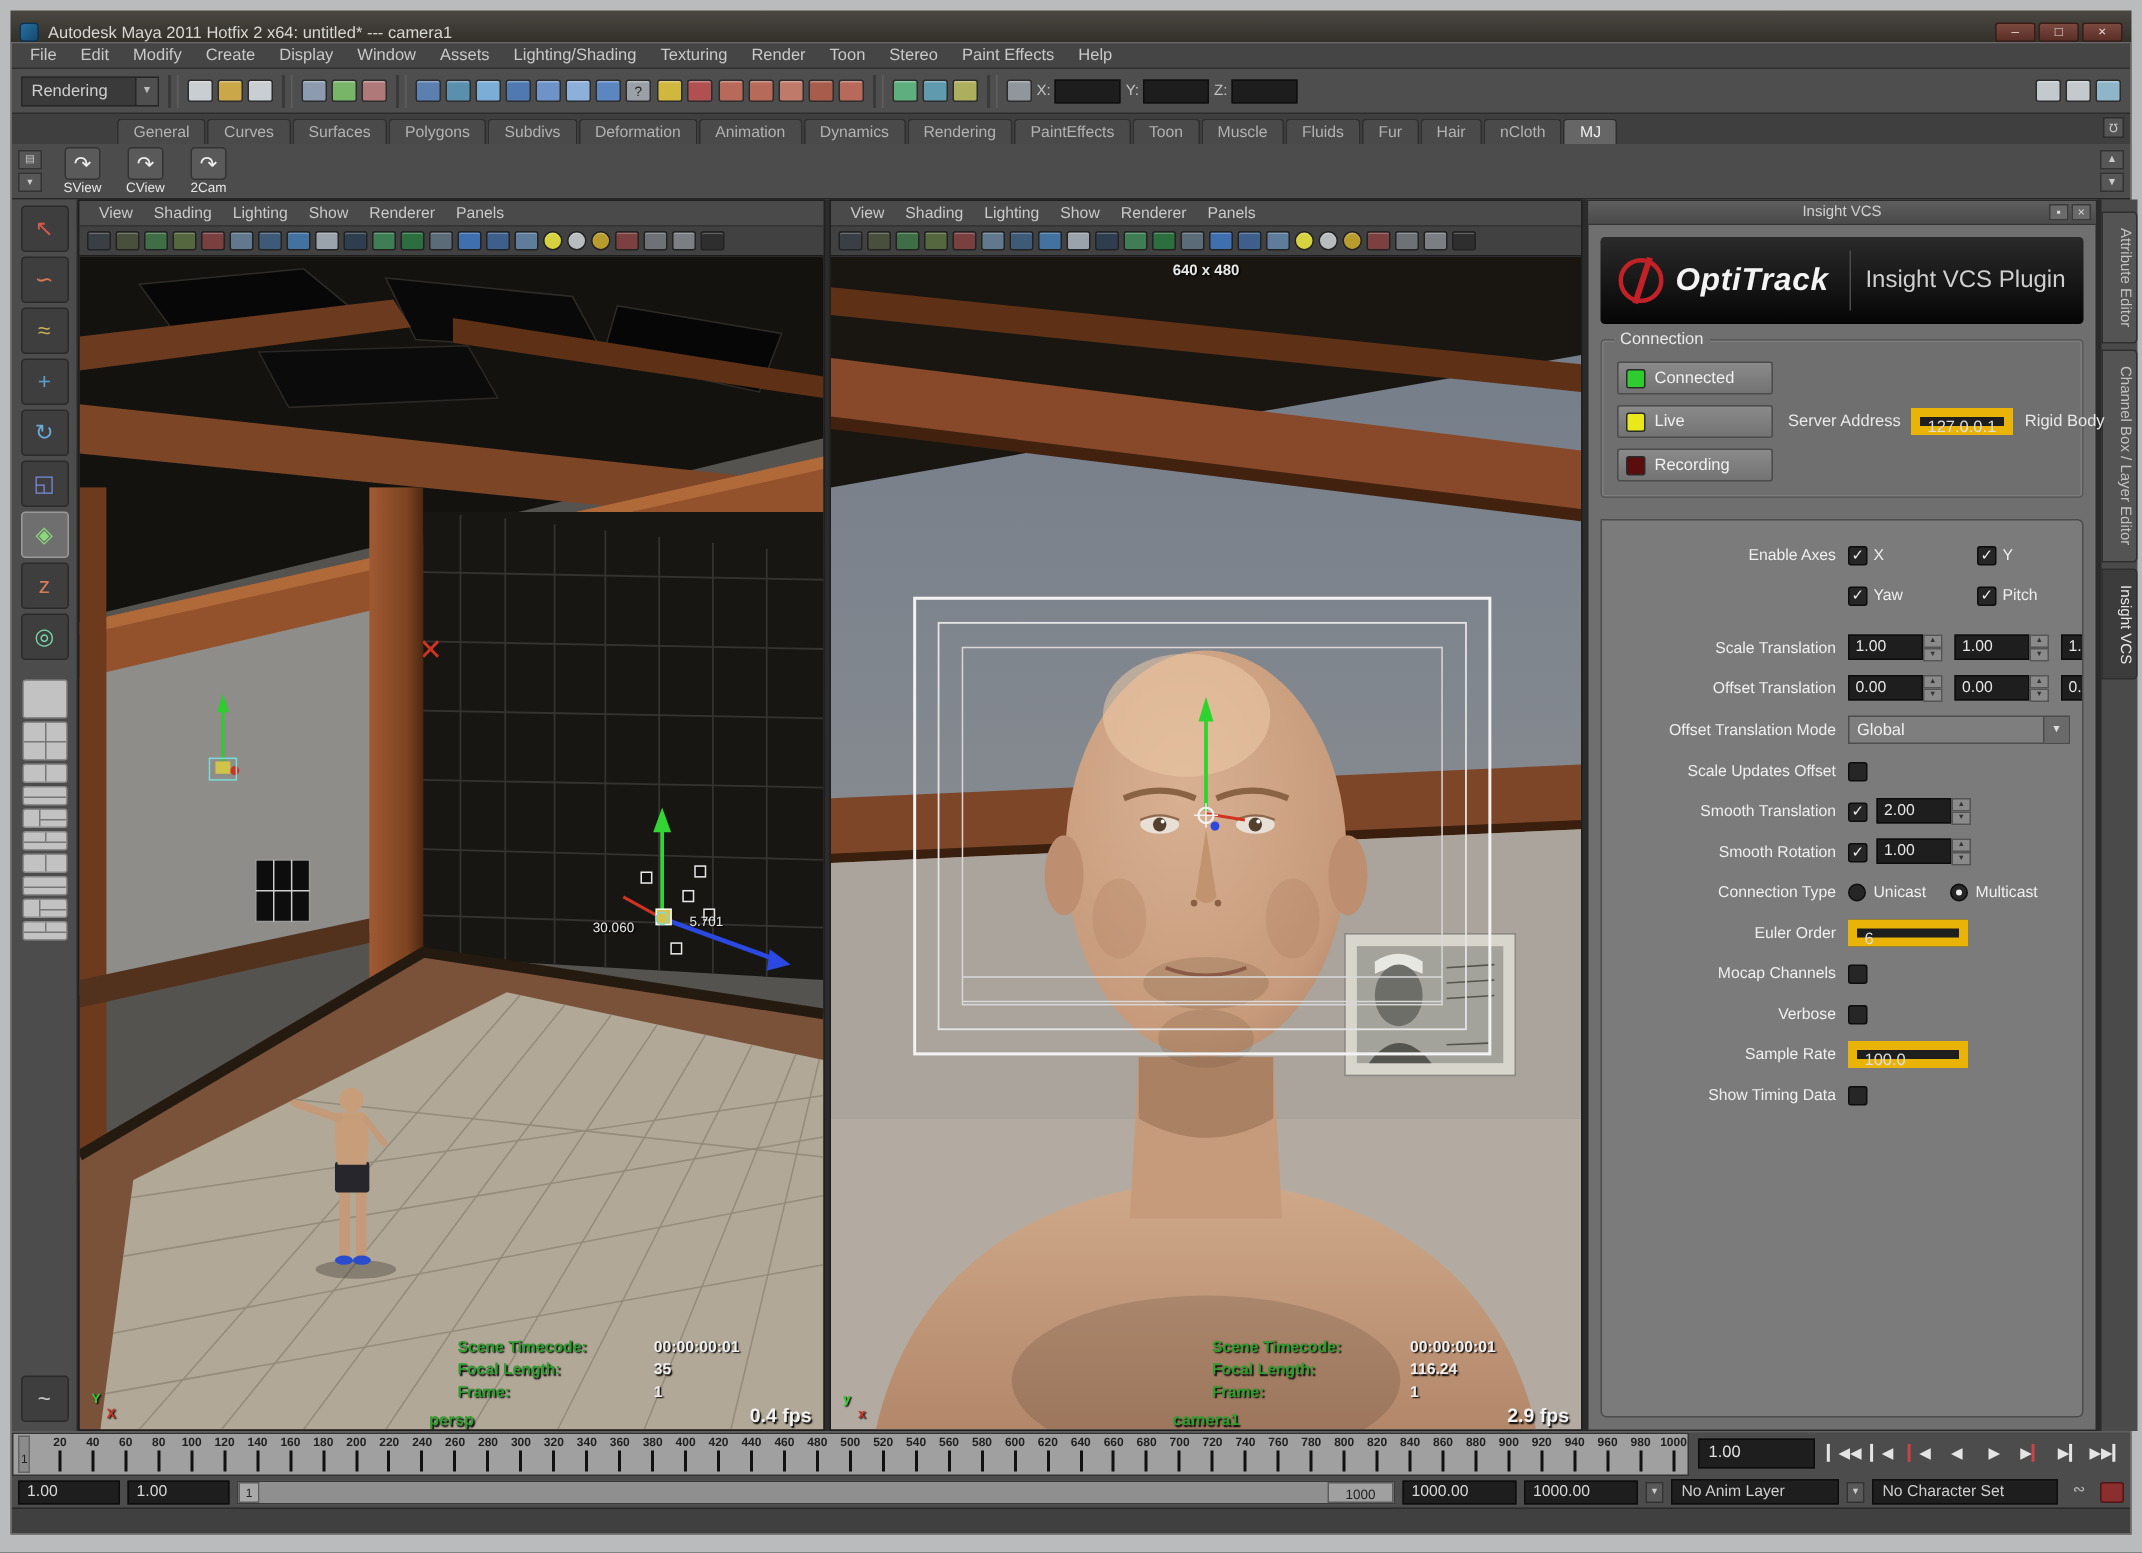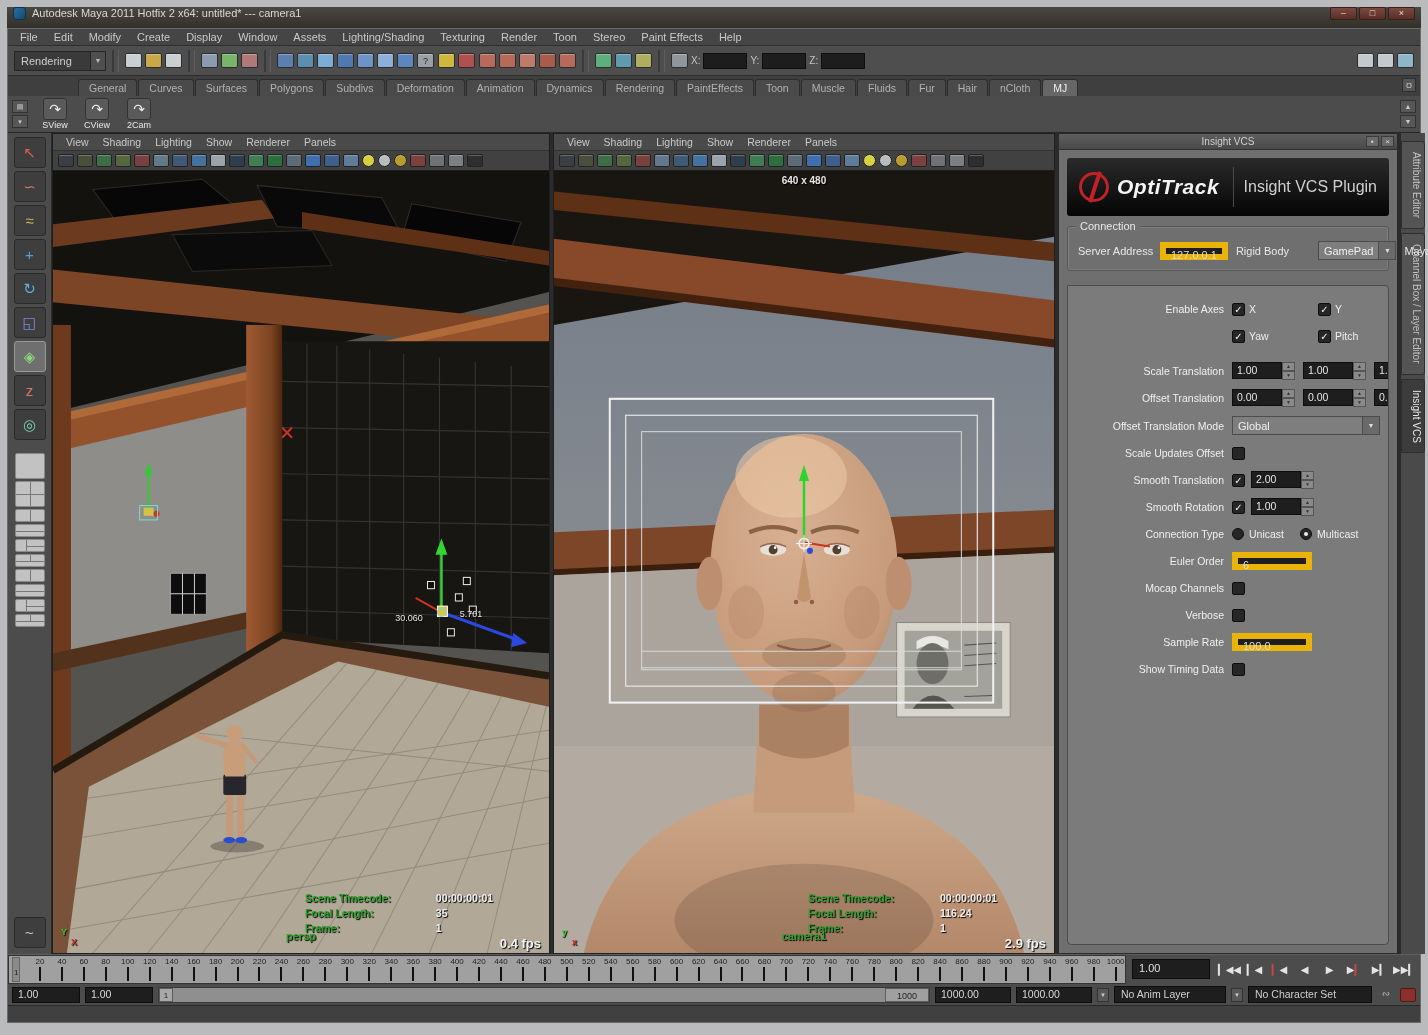--- a/index.html
+++ b/index.html
@@ -1,21 +1,21 @@
 <!DOCTYPE html>
 <html><head>
 <meta charset="utf-8">
 <style>
   html,body{margin:0;padding:0;background:#888;}
   *{box-sizing:border-box;font-family:"Liberation Sans","DejaVu Sans",sans-serif;}
   .window{width:1428px;height:1035px;background:#b9bbbd;padding:7px 7px 12px 7px;display:flex;flex-direction:column;position:relative;}
   .inner{flex:1;display:flex;flex-direction:column;min-height:0;background:#4c4c4c;border:1px solid #6a6a6a;}
 
   
-  .titlebar{height:21px;background:linear-gradient(#4b4843,#323029);display:flex;align-items:flex-start;padding:0 6px;color:#d9d7d2;font-size:11px;flex:none;}
+  .titlebar{height:21px;background:linear-gradient(#4b4843,#323029);display:flex;align-items:flex-end;padding:0 6px;color:#d9d7d2;font-size:11px;flex:none;}
   .maya-logo{width:13px;height:13px;background:linear-gradient(135deg,#2a6e9e,#134a72);border-radius:3px;margin-right:6px;border:1px solid #0d3350;}
   .winbtns{margin-left:auto;display:flex;gap:2px;}
   .winbtn{width:27px;height:13px;background:linear-gradient(#7a4a40,#5a2e26);border:1px solid #3a1d18;border-radius:2px;color:#e8d8d4;font-size:9px;line-height:11px;text-align:center;}
 
   
   .menubar{height:17px;background:#454545;display:flex;align-items:center;padding:0 4px;flex:none;border-bottom:1px solid #2f2f2f;}
   .menu-item{color:#c9c9c9;font-size:11px;padding:0 8px;}
 
   
   .statusline{height:30px;background:#4e4e4e;display:flex;align-items:center;padding:0 6px;gap:4px;flex:none;border-bottom:1px solid #2d2d2d;}
@@ -65,21 +65,21 @@
   .vp-menu .menu-item{padding:0 7px;font-size:10.5px;}
   .vp-icons{height:21px;background:#414141;display:flex;align-items:center;gap:3px;padding:0 5px;flex:none;border-top:1px solid #333;border-bottom:1px solid #1d1d1d;}
   .vpi{width:16px;height:13px;border-radius:2px;border:1px solid #222;box-shadow:inset 0 1px rgba(255,255,255,.25);}
   .vpi.circle{border-radius:50%;width:13px;}
   .scene{flex:1;position:relative;overflow:hidden;min-height:0;}
   .scene svg{position:absolute;inset:0;width:100%;height:100%;}
   .hud{position:absolute;right:6px;bottom:16px;width:48%;font-size:10.5px;font-weight:bold;}
   .hud-row{display:flex;margin-bottom:3px;}
   .hud-label{color:#2f9e2f;width:55%;text-shadow:1px 1px 1px #000;}
   .hud-value{color:#efefef;text-shadow:1px 1px 1px #000;}
-  .cam-name{position:absolute;bottom:11px;left:0;right:0;text-align:center;color:#2f9e2f;font-size:11px;font-weight:bold;text-shadow:1px 1px 1px #000;}
+  .cam-name{position:absolute;bottom:0;left:0;right:0;text-align:center;color:#2f9e2f;font-size:11px;font-weight:bold;text-shadow:1px 1px 1px #000;}
   .fps{position:absolute;bottom:2px;right:8px;color:#f2f2f2;font-size:13px;font-weight:bold;text-shadow:1px 1px 1px #000;}
   .res-label{position:absolute;top:4px;left:0;right:0;text-align:center;color:#e8e8e8;font-size:10px;font-weight:bold;text-shadow:1px 1px 1px #000;}
   .axis-ind{position:absolute;left:8px;bottom:6px;font-size:9px;font-weight:bold;}
   .axis-y{color:#33cc33;display:block;text-shadow:1px 1px 1px #000;}
   .axis-x{color:#cc3322;margin-left:10px;text-shadow:1px 1px 1px #000;}
   .manip-num{position:absolute;color:#e8e8e8;font-size:9px;text-shadow:1px 1px 1px #000;}
 
   
   .vcs{width:340px;flex:none;background:#6f6f6f;border:1px solid #2a2a2a;display:flex;flex-direction:column;margin-right:3px;}
   .vcs-titlebar{height:16px;background:linear-gradient(#5e5e5e,#4a4a4a);display:flex;align-items:center;justify-content:center;color:#cfcfcf;font-size:10px;position:relative;flex:none;border-bottom:1px solid #333;}
@@ -126,21 +126,21 @@
 
   
   .rstrip{width:24px;flex:none;background:#4a4a4a;display:flex;flex-direction:column;padding-top:8px;gap:4px;}
   .vtab{writing-mode:vertical-rl;color:#c2c2c2;font-size:10px;background:#545454;border:1px solid #2e2e2e;padding:10px 2px;border-radius:0 3px 3px 0;}
   .vtab.active{background:#3c3c3c;color:#e8e8e8;}
 
   
   .timeline-row{height:30px;display:flex;align-items:stretch;background:#4c4c4c;flex:none;border-top:1px solid #5e5e5e;}
   .timeline{flex:1;background:#a0a0a0;border:1px solid #333;position:relative;display:flex;padding:1px 4px 0 4px;}
   .ticks{flex:1;display:flex;justify-content:space-between;}
-  .tick{display:flex;flex-direction:column;align-items:center;width:10px;}
+  .tick{display:flex;flex-direction:column;align-items:center;width:10px;font-weight:bold;}
   .tick-num{font-size:8px;color:#1f1f1f;height:10px;}
   .tick-mark{width:2px;flex:1;background:#111;margin-bottom:2px;}
   .cur-frame{position:absolute;left:3px;top:1px;bottom:1px;width:8px;background:#8b8b8b;border:1px solid #666;}
   .cur-frame span{position:absolute;top:10px;left:1px;font-size:8px;color:#222;}
   .time-field{width:78px;height:20px;background:#1e1e1e;border:1px solid #0d0d0d;color:#e0e0e0;font-size:11px;padding:2px 6px;margin:4px 4px 0 6px;flex:none;}
   .playbtns{display:flex;align-items:center;gap:2px;padding:0 4px;flex:none;}
   .pb{width:23px;height:20px;display:flex;align-items:center;justify-content:center;color:#e4e4e4;font-size:10px;}
   .pb .bar{font-size:10px;color:#e4e4e4;}
   .pb.key .bar{color:#cc4343;}
 
@@ -673,20 +673,37 @@
               <span class="brand-logo"></span>
               <span class="brand-name">OptiTrack</span>
             </span>
             <span class="banner-div"></span>
             <span class="plugin-title">Insight VCS Plugin</span>
           </div>
 
           <div class="groupbox">
             <span class="group-label">Connection</span>
             <div class="conn-grid">
+              <div class="conn-btn-col">
+
+                  <span class="conn-btn">
+                    <span class="swatch" style="background: rgb(46, 204, 46);"></span>
+                    <span>Connected</span>
+                  </span>
+
+                  <span class="conn-btn">
+                    <span class="swatch" style="background: rgb(232, 232, 26);"></span>
+                    <span>Live</span>
+                  </span>
+
+                  <span class="conn-btn">
+                    <span class="swatch" style="background: rgb(90, 13, 13);"></span>
+                    <span>Recording</span>
+                  </span>
+                </div>
               <div class="conn-field-col">
                 <div class="field-row">
                   <span class="field-label">Server Address</span>
                   <span class="dark-field">127.0.0.1</span>
                 </div>
                 <div class="field-row">
                   <span class="field-label">Rigid Body</span>
                   <span class="vcs-dd">
                     <span class="dval">GamePad</span>
                     <span class="darr">▼</span>

